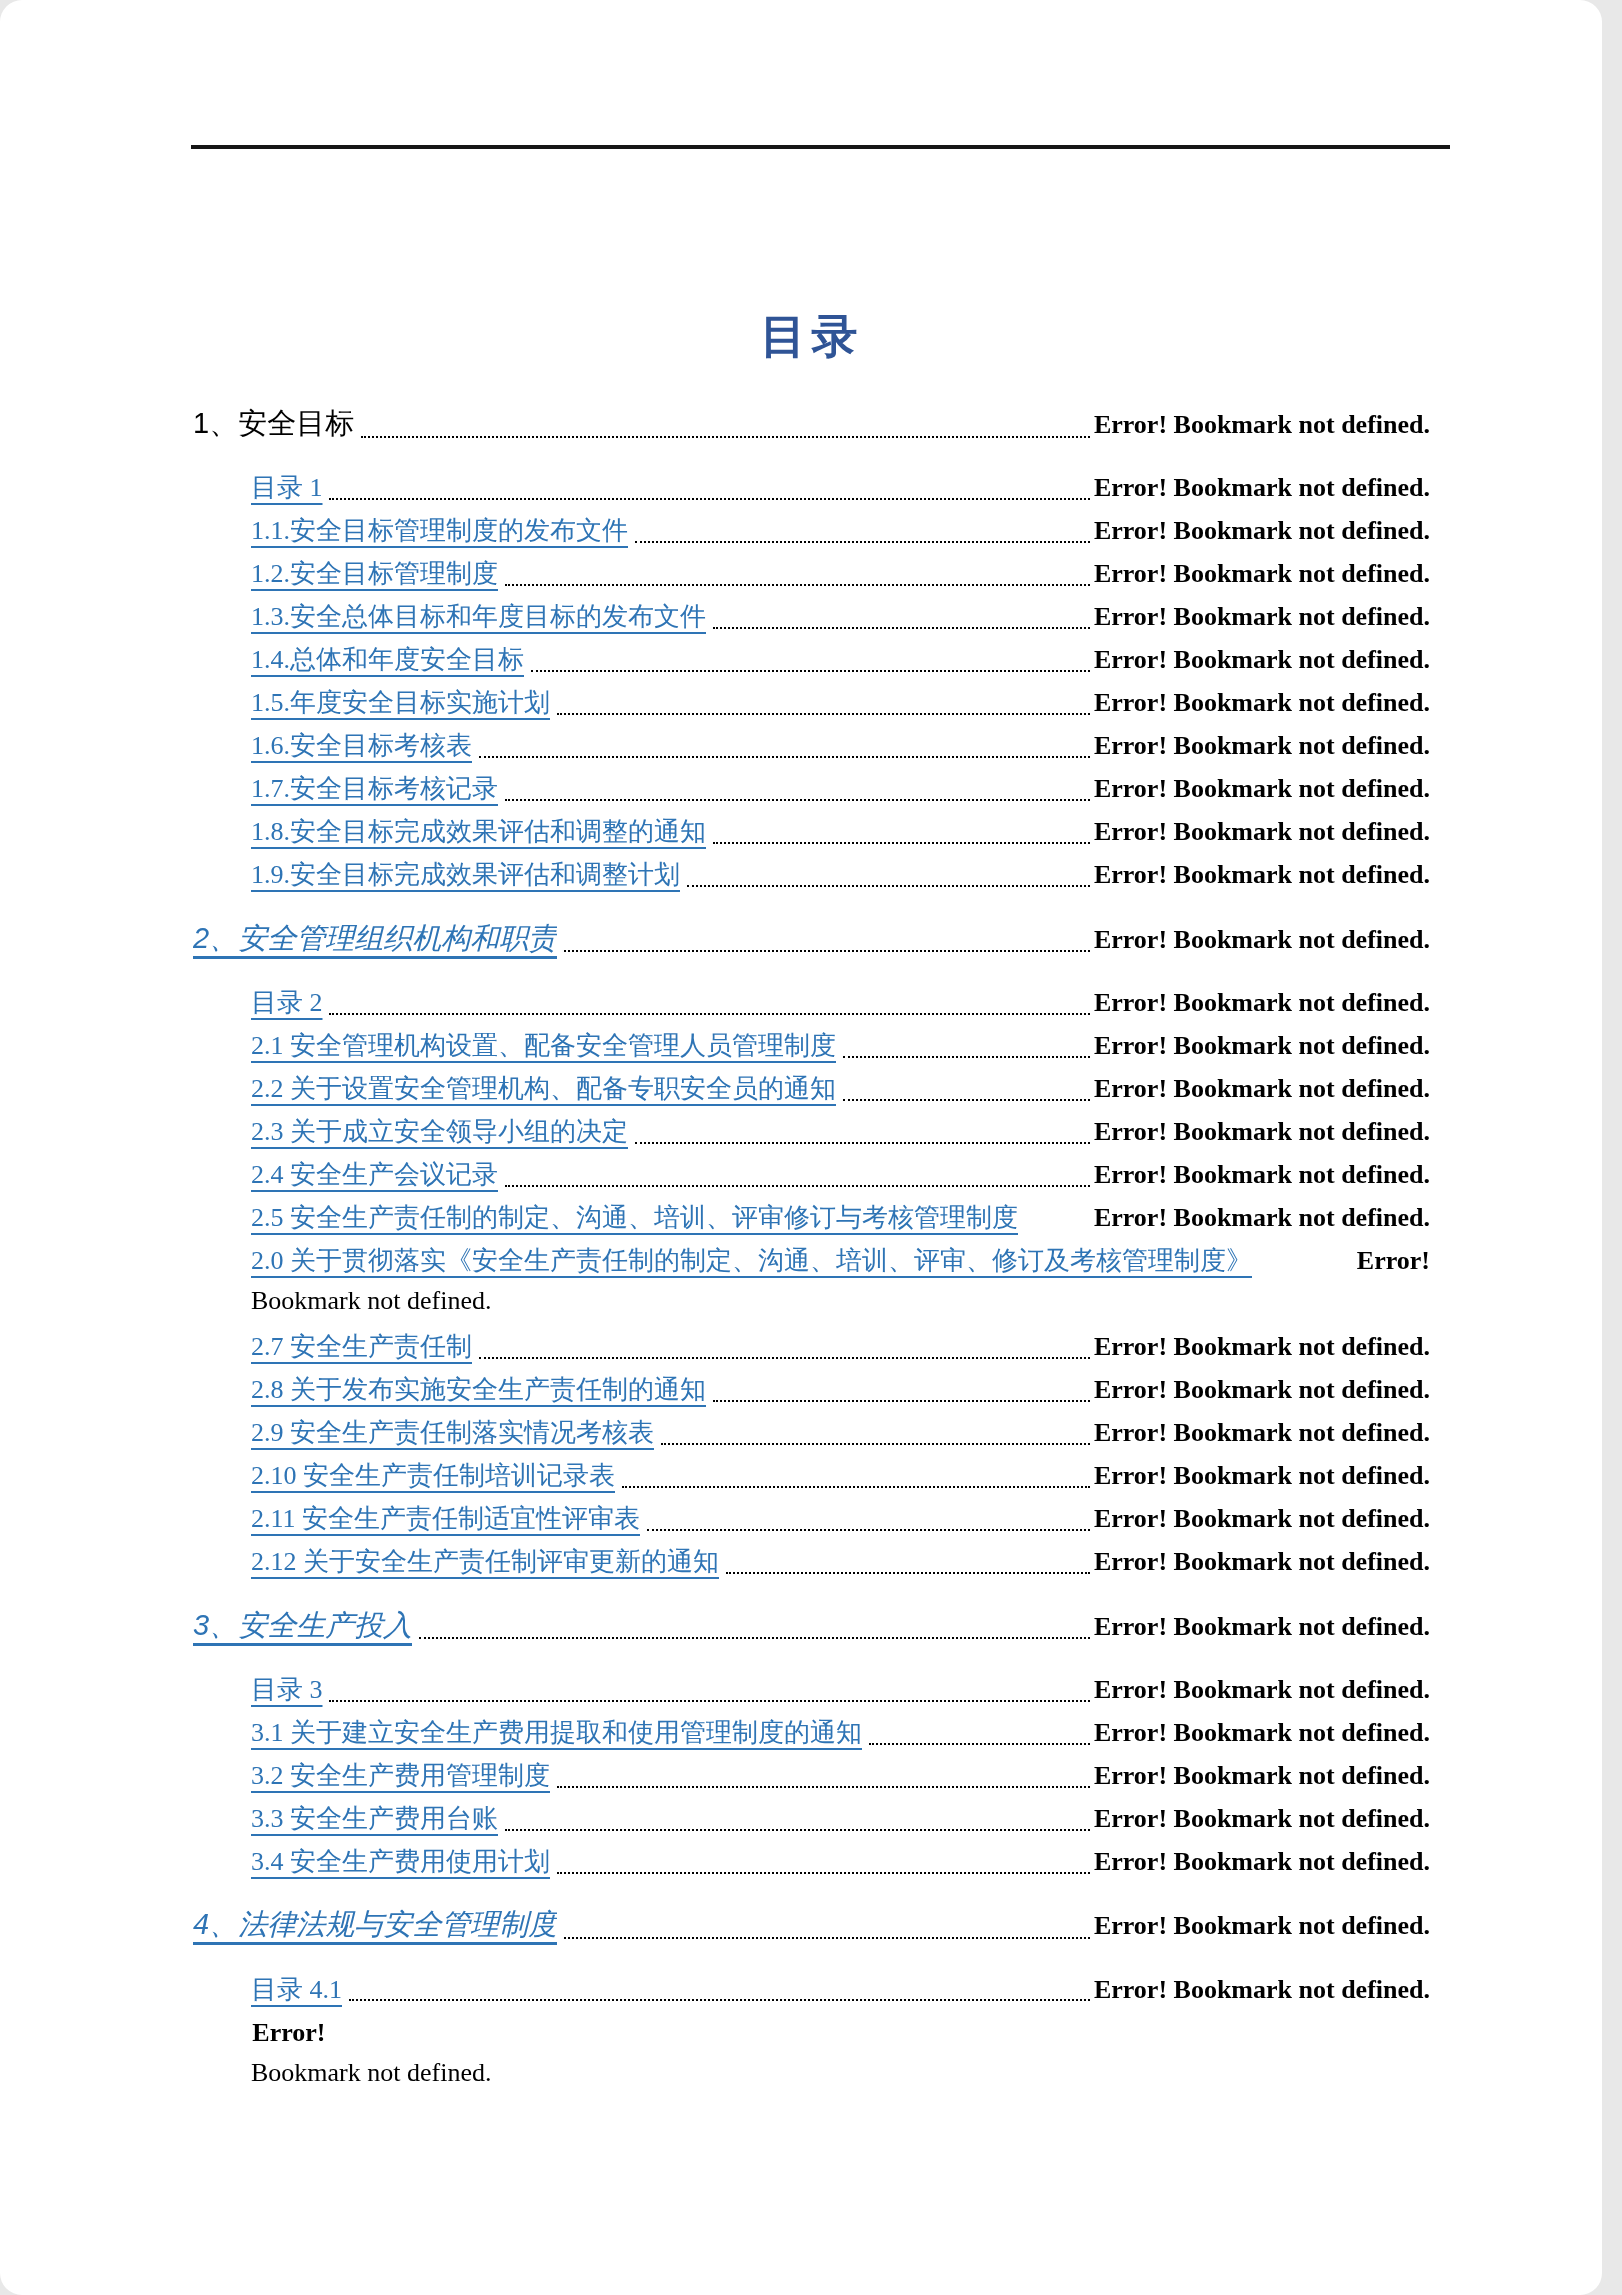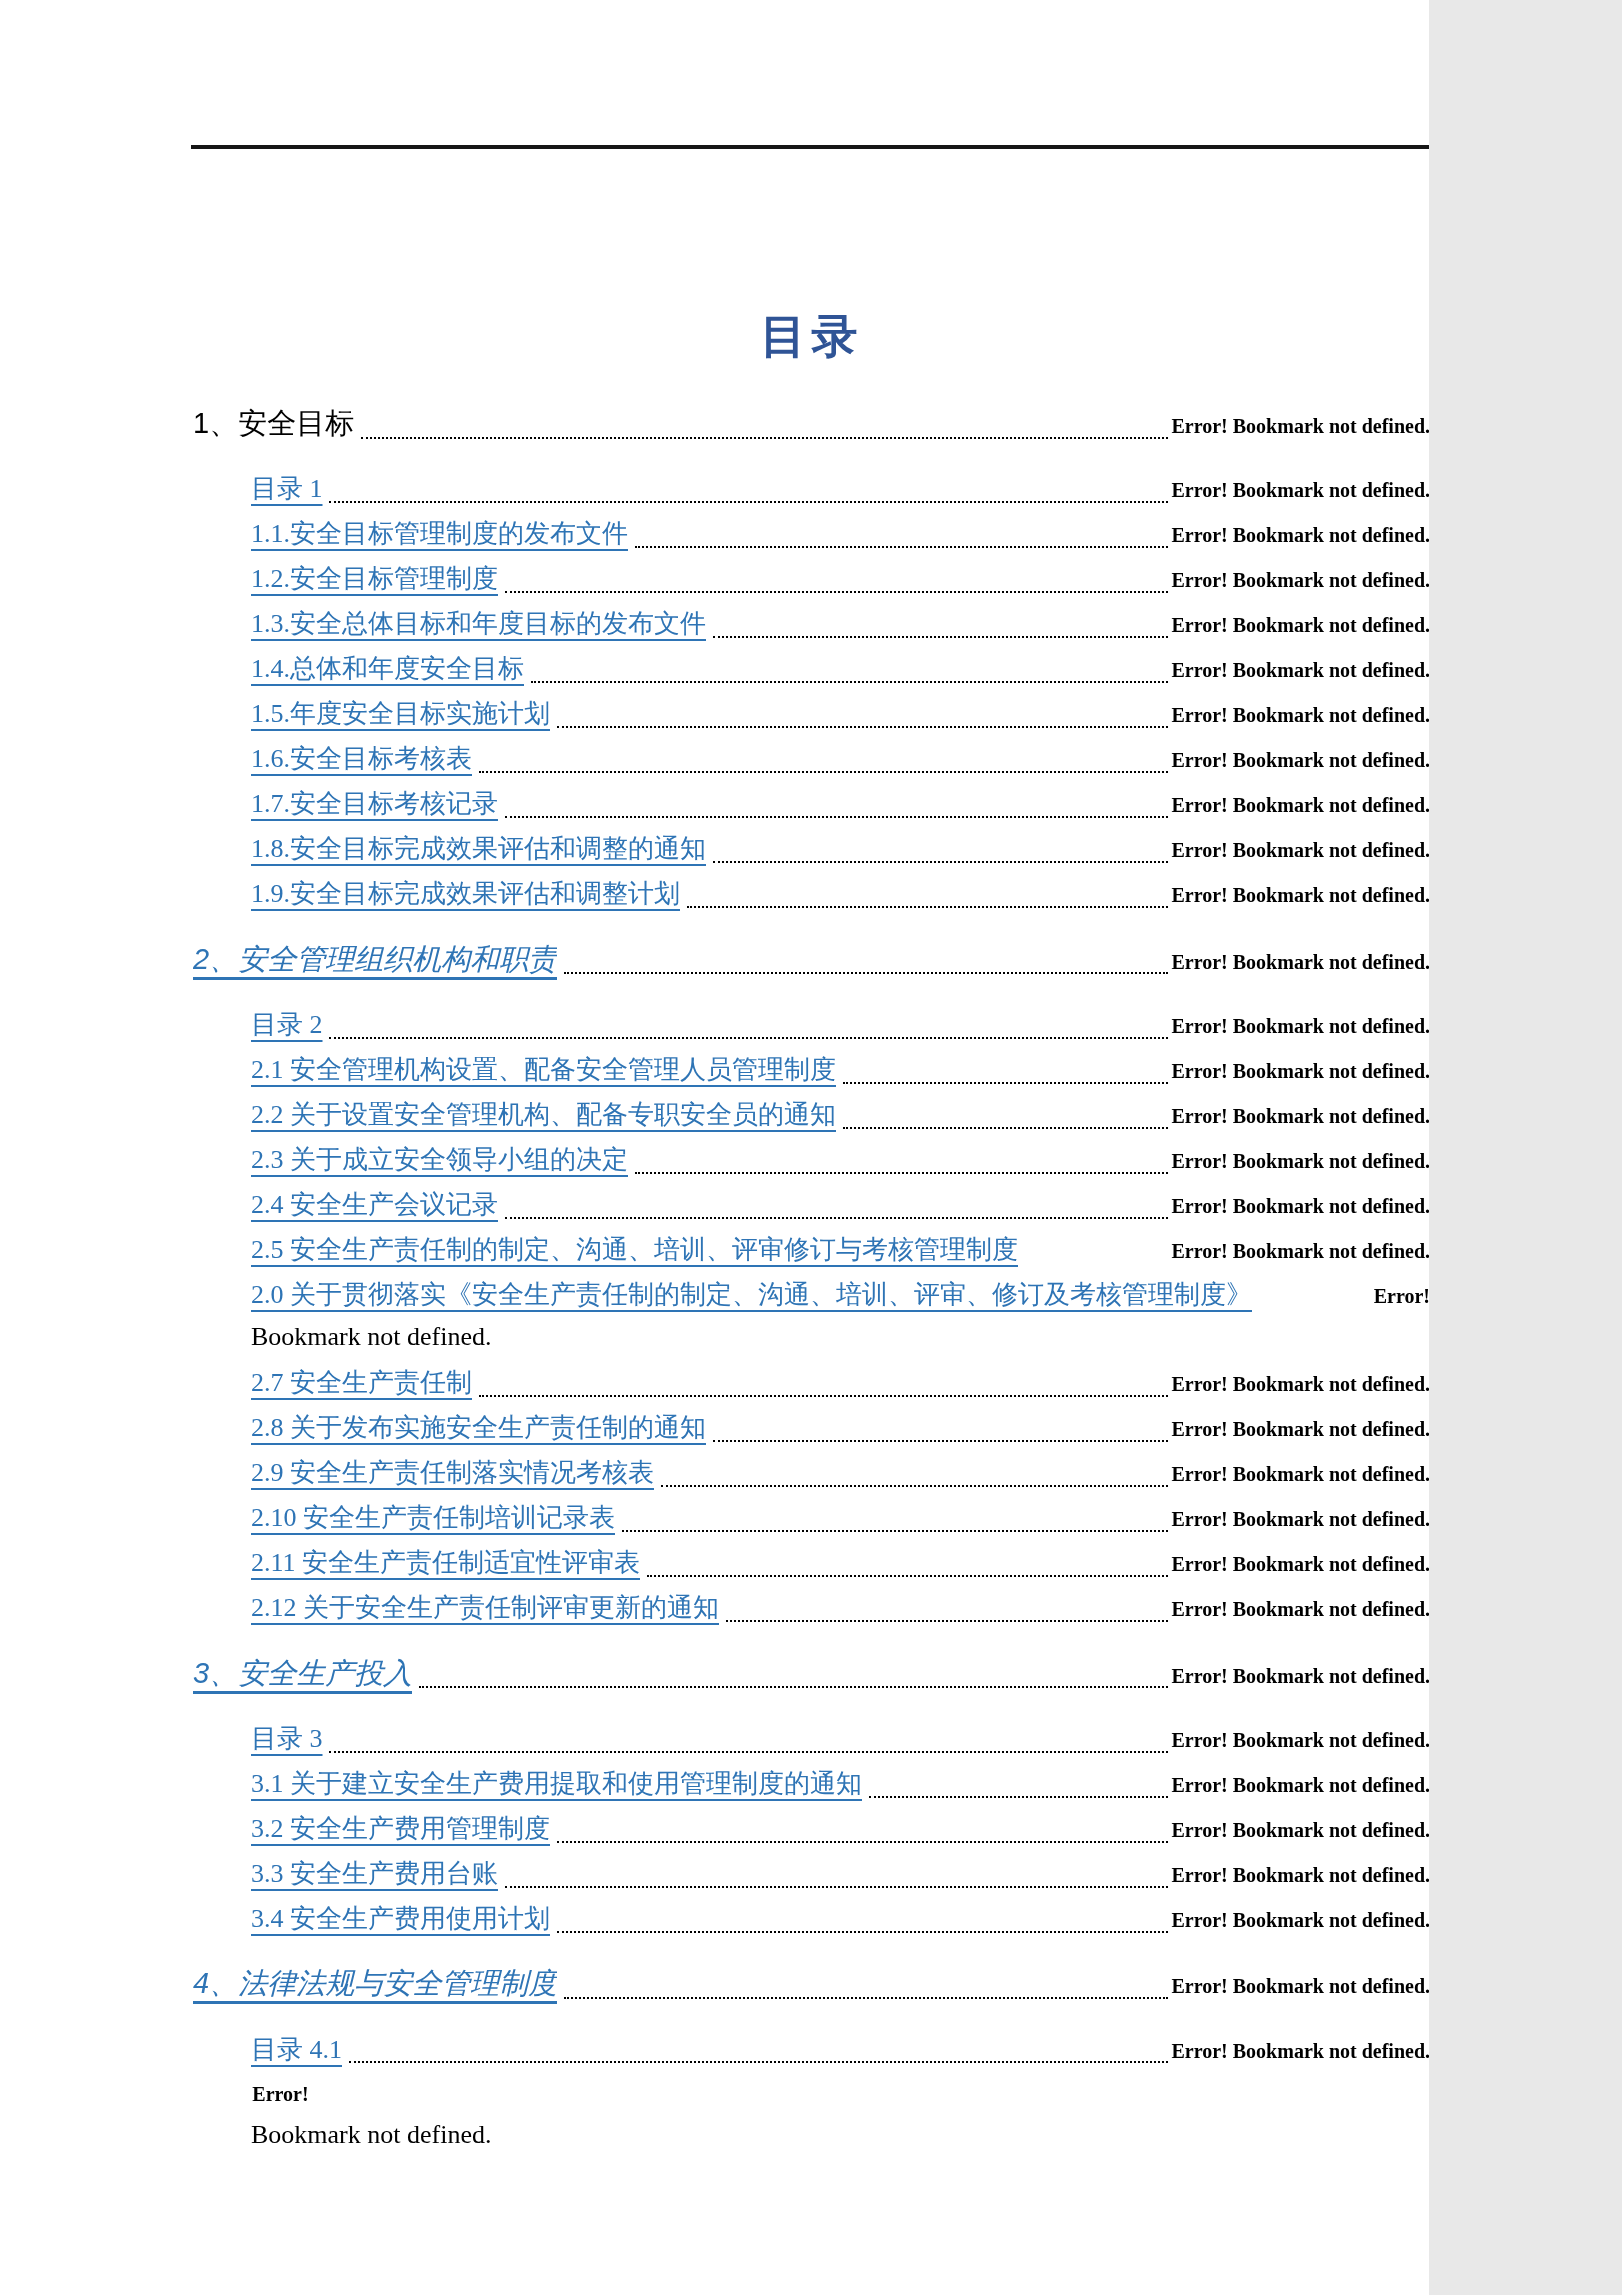--- a/index.html
+++ b/index.html
@@ -1,22 +1,23 @@
 <!DOCTYPE html>
 <html style="font-size:10.5px"><head>
 <meta charset="utf-8">
 <style>
   html,body{margin:0;padding:0;background:#e8e8e8;}
   .sheet{
     position:relative;
-    width:1429px;height:2295px;
+    width:1602px;height:2295px;
     background:#ffffff;
     overflow:hidden;
     font-family:"Liberation Serif","DejaVu Serif",serif;
     color:#000;
+    border-radius:22px;
   }
   .hr{
     position:absolute;
     left:191px;top:145px;
     width:1259px;height:3.9px;
     background:var(--rule,#161616);
   }
   .content{
     position:absolute;
     left:193px;top:0;
@@ -65,21 +66,21 @@
     align-self:flex-end;
     height:0;
     border-bottom:2.9px dotted #000;
     margin:0 2.6px 9.2px 6.5px;
   }
   .lv1 .lead{margin-bottom:10.5px;}
   .pg{
     flex:0 0 auto;
     font-family:"Liberation Serif","DejaVu Serif",serif;
     font-weight:bold;
-    font-size:20px;
+    font-size:26px;
     color:var(--text,#000);
     margin-left:1.3px;
   }
   .tail{
     font-family:"Liberation Serif","DejaVu Serif",serif;
     font-weight:normal;
     font-size:26px;
     color:var(--text,#000);
     line-height:37px;
     padding-left:58px;

